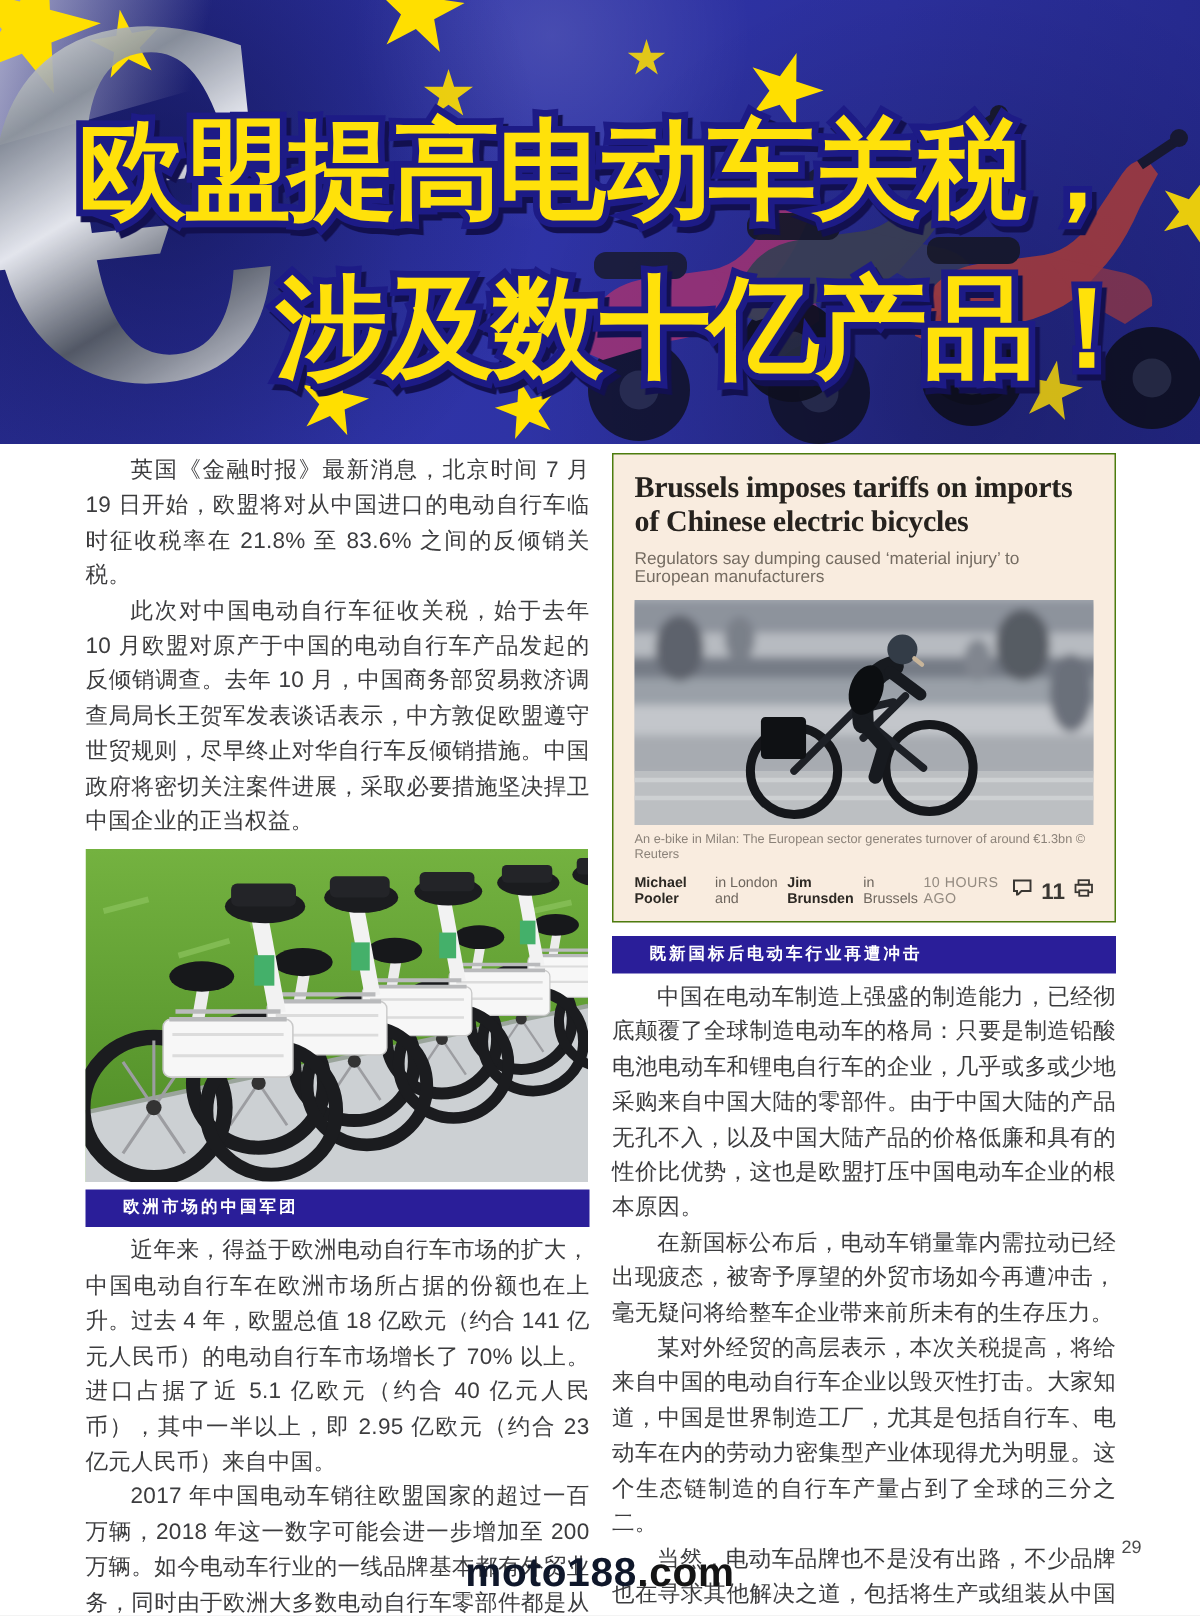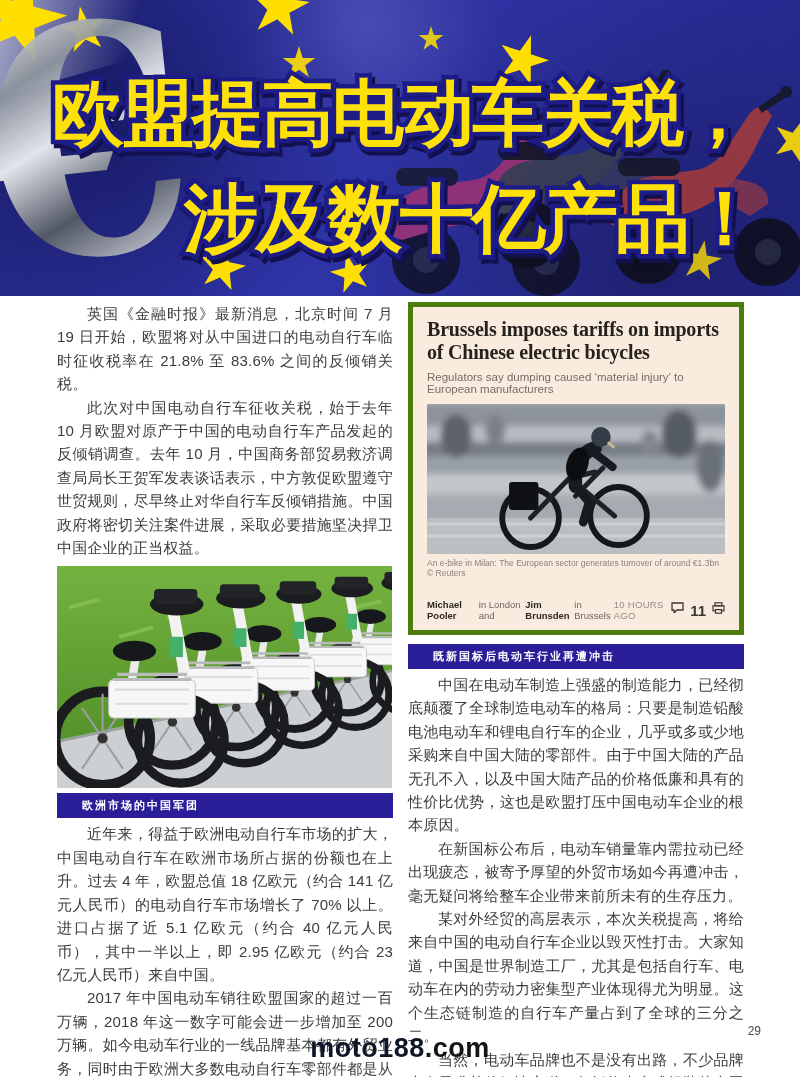--- a/index.html
+++ b/index.html
@@ -30,27 +30,27 @@
   .col{position:absolute;top:302px;width:336px;}
   .col-left{left:57px;}
   .col-right{left:408px;}
   p.body{margin:0;font-size:15px;line-height:23.4px;color:#3c3c3e;
          text-indent:2em;text-align:justify;letter-spacing:.2px;}
   .photo{display:block;width:335px;height:222px;margin:7px 0 5px;}
   .secbar{margin:5px 0 4px;height:25px;line-height:25px;background:#2a1e99;color:#fff;
           font-size:11px;font-weight:bold;padding-left:25px;letter-spacing:2px;}
 
   
-  .ft{background:#f9ecdf;border:5px solid #4d7c0f;padding:11px 14px 9px;margin:0 0 9px;}
+  .ft{background:#f9ecdf;border:1px solid #4d7c0f;padding:11px 14px 9px;margin:0 0 9px;}
   .ft-title{font-family:"Liberation Serif",serif;font-size:20px;line-height:23px;
             color:#26221e;font-weight:600;letter-spacing:-.2px;}
   .ft-sub{margin-top:7px;font-size:11.5px;color:#756c62;}
   .ft-photo{display:block;width:100%;height:150px;margin-top:9px;}
   .ft-cap{margin-top:4px;font-size:8.5px;color:#8a8178;}
-  .ft-byline{margin-top:21px;font-size:9.5px;color:#6e665e;display:flex;align-items:center;}
+  .ft-byline{margin-top:9px;font-size:9.5px;color:#6e665e;display:flex;align-items:center;}
   .ft-byline b{color:#2c2823;}
   .ft-time{color:#948b81;margin-left:3px;letter-spacing:.3px;}
   .ft-icons{margin-left:auto;display:flex;gap:6px;align-items:flex-start;
             color:#3a3733;font-size:15px;font-weight:bold;}
 
   
   .brand{position:absolute;left:0;right:0;top:1033px;text-align:center;
          font-size:27px;font-weight:bold;letter-spacing:.5px;cursor:pointer;}
   .brand .orange{color:#0f172a;}
   .brand .dark{color:#141414;}

